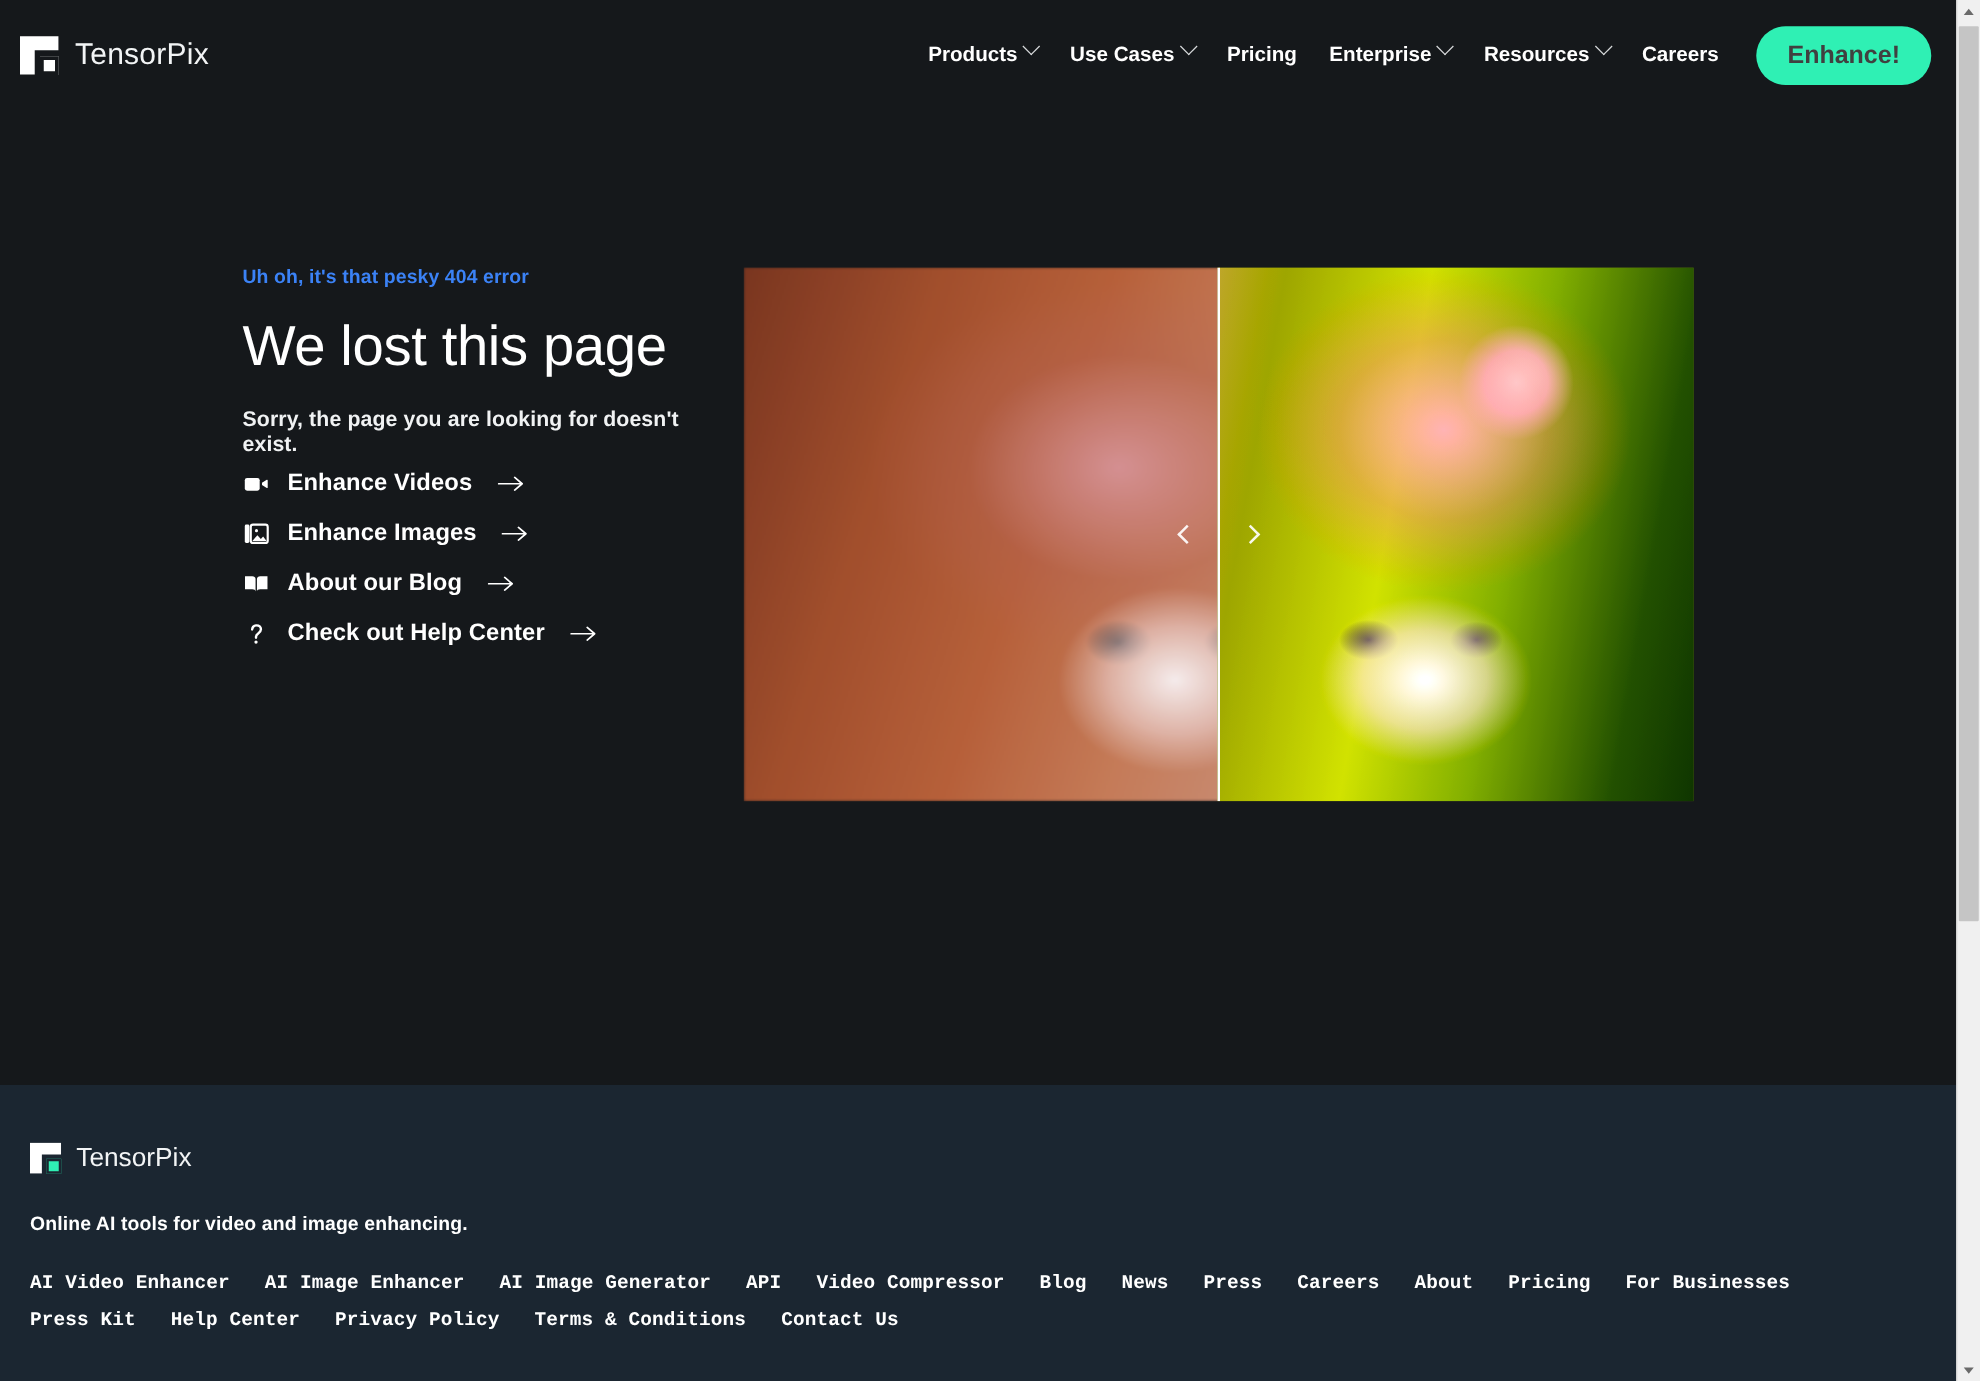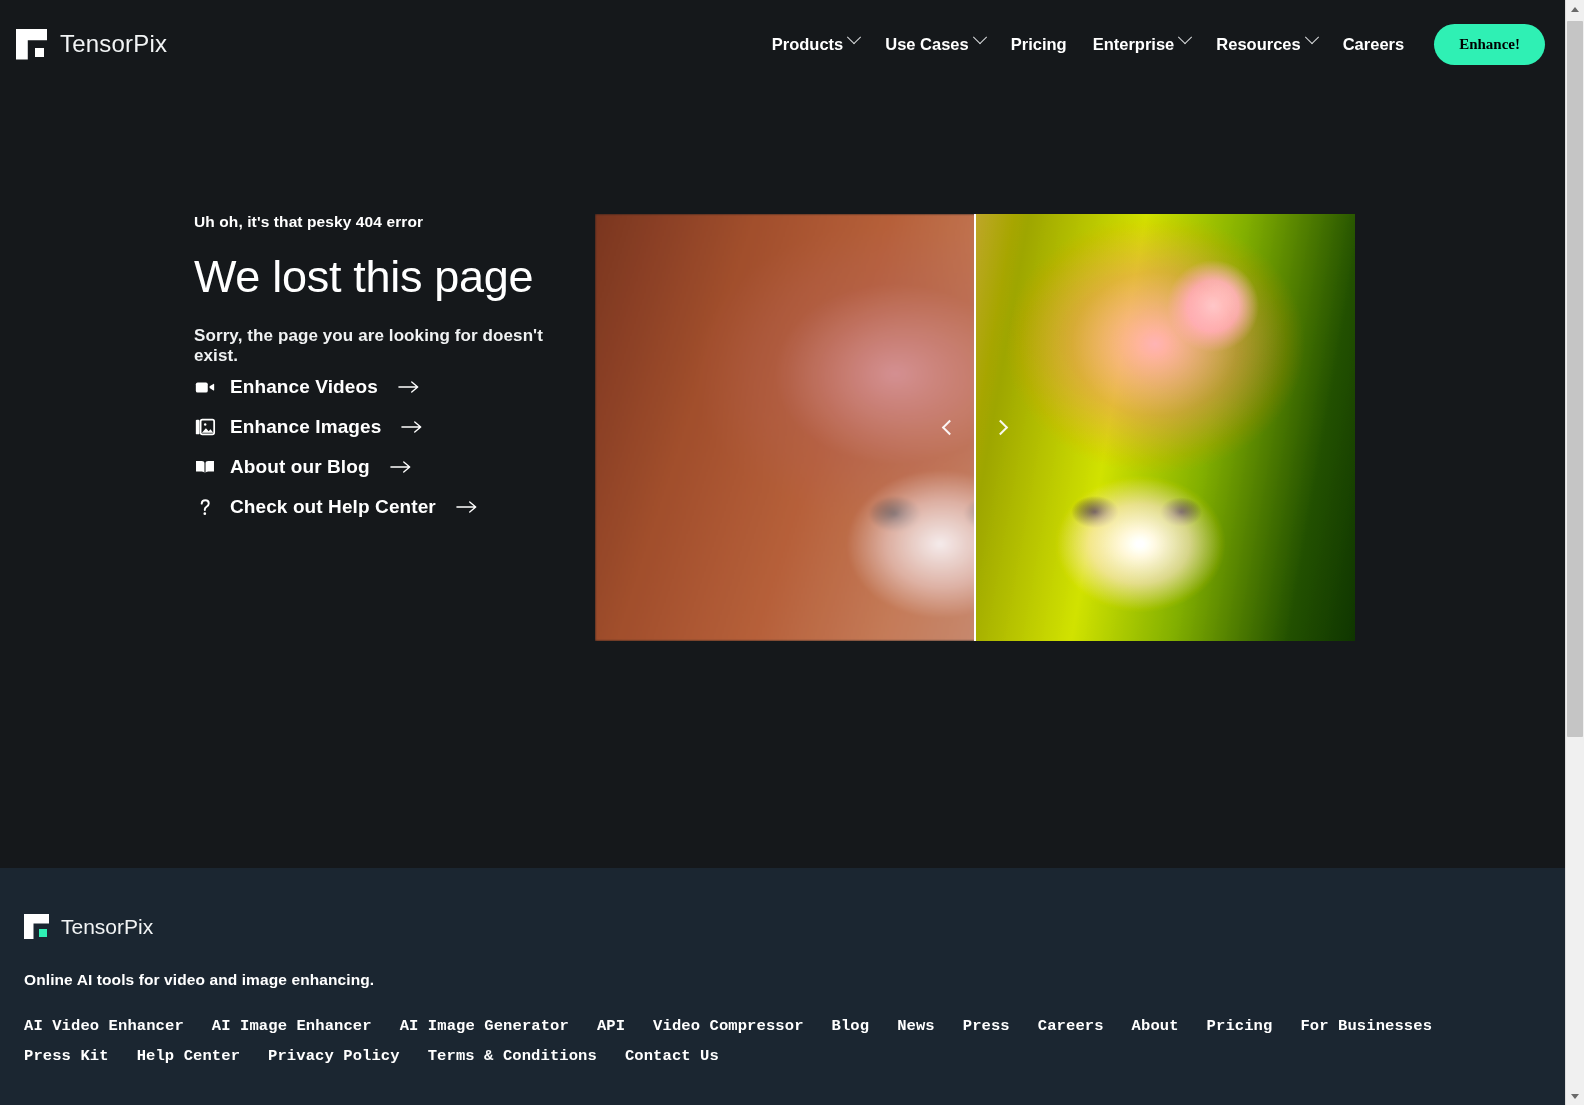--- a/index.html
+++ b/index.html
@@ -103,47 +103,47 @@
     width: 10px;
     height: 10px;
     border-right: 1.6px solid #d8dadc;
     border-bottom: 1.6px solid #d8dadc;
     transform: rotate(45deg) translate(-2px,-2px);
   }
 
   .cta {
     margin-left: 4px;
     background: #2ff0b4;
-    color: #000000;
-    font-size: 15px;
+    color: #404040;
+    font-size: 20px;
     font-weight: 700;
     border: none;
     border-radius: 999px;
     padding: 12px 25px;
     cursor: pointer;
-    font-family: Liberation Serif, serif;
+    font-family: Liberation Sans, sans-serif;
   }
 
   
   .hero {
     position: absolute;
     left: 0; top: 88px;
     width: 1565px;
     height: 780px;
   }
 
   .hero-text {
     position: absolute;
     left: 194px;
     top: 125px;
     width: 380px;
   }
 
   .eyebrow {
-    color: #ffffff;
+    color: #3b82f6;
     font-size: 15.5px;
     font-weight: 700;
     letter-spacing: .1px;
     margin-bottom: 22px;
   }
 
   .headline {
     color: #ffffff;
     font-size: 45px;
     font-weight: 400;

